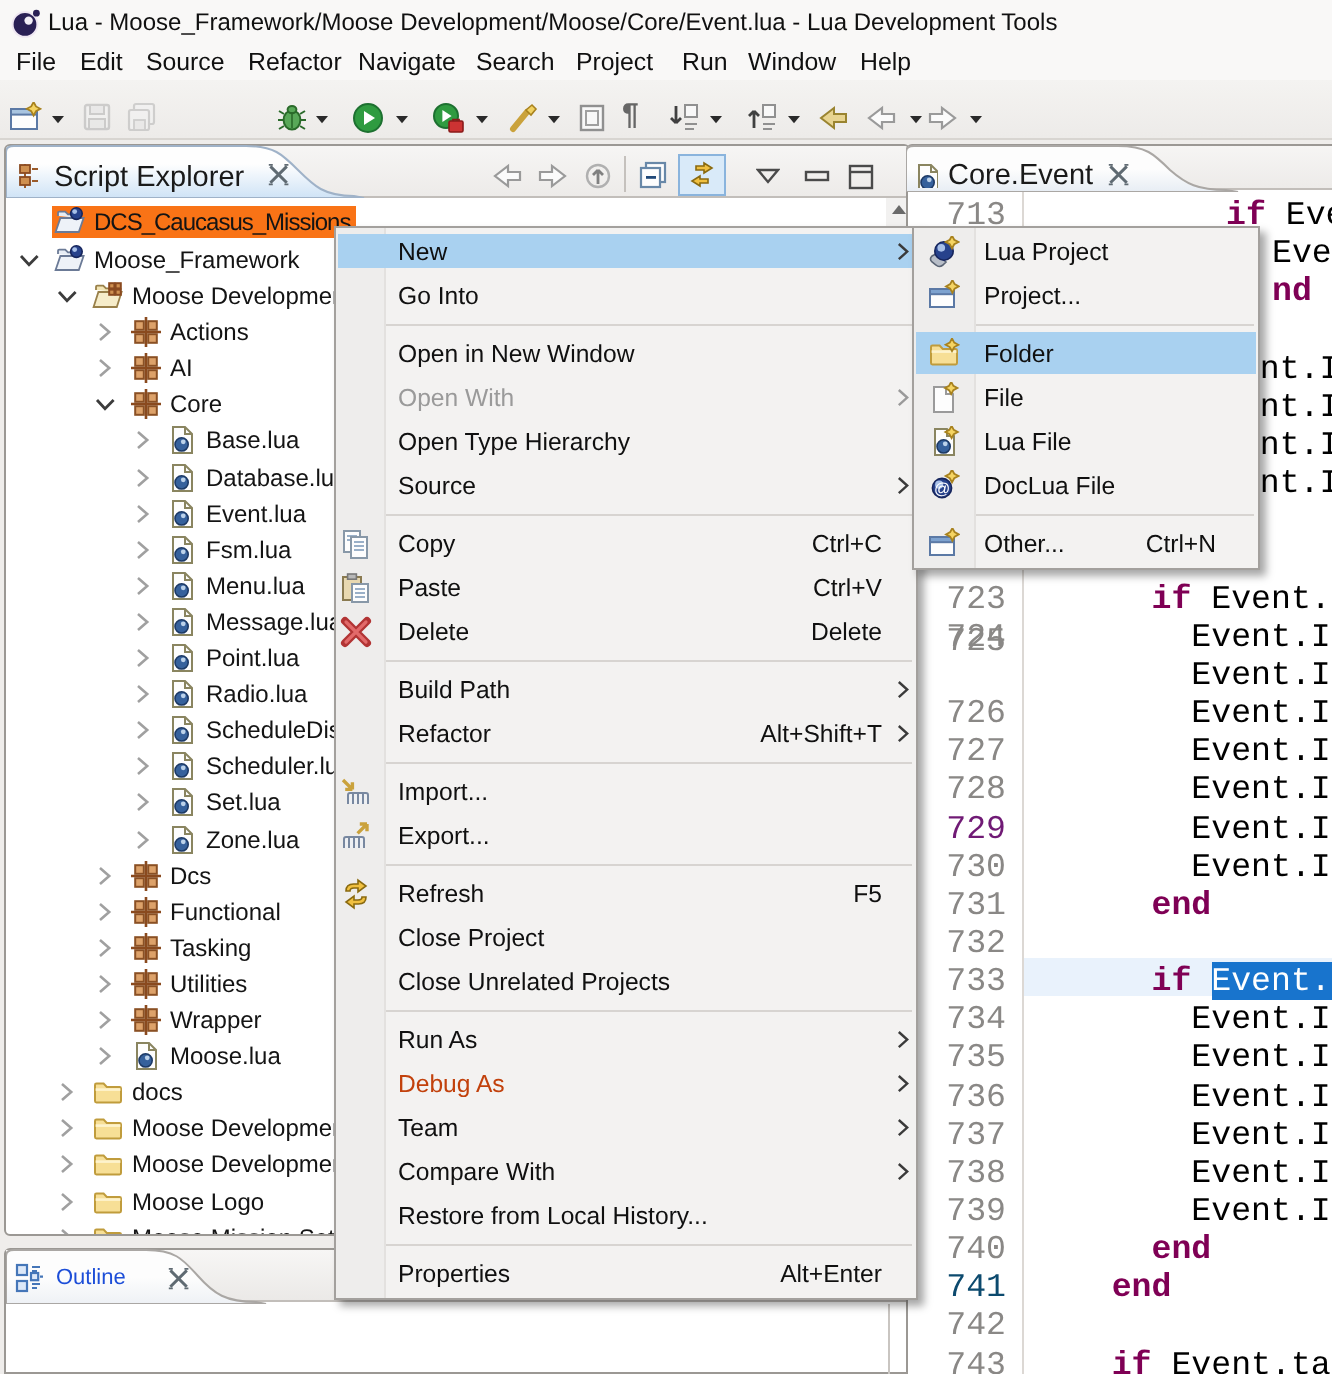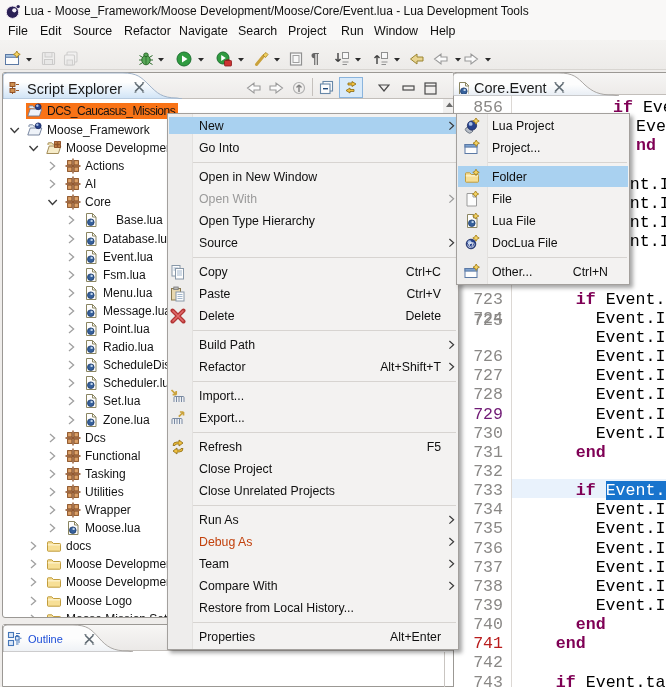--- a/index.html
+++ b/index.html
@@ -256,21 +256,21 @@
           <rect x="9.1" y="2.6" width="4.3" height="4.3"></rect>
           <rect x="2.6" y="9.1" width="4.3" height="4.3"></rect>
           <rect x="9.1" y="9.1" width="4.3" height="4.3"></rect>
         </g>
       </svg>
       <span style="">Core</span>
     </div>
 <svg style="position:absolute;left:63px;top:115.4px;" width="10" height="12" viewBox="0 0 10 12">
       <path d="M3 2 L7.6 6 L3 10" fill="none" stroke="#a0a0a0" stroke-width="1.3"></path>
     </svg>
-<div class="trow" style="left:79px;top:112.4px;padding:0 3px 0 1px;gap:13px;">
+<div class="trow" style="left:79px;top:112.4px;padding:0 3px 0 1px;">
       <svg width="16" height="16" viewBox="0 0 16 16" style="margin-right:4px;flex:none">
         <path d="M3.5 1.5 H9.5 L13 5 V14.5 H3.5 Z" fill="#fdfdfd" stroke="#8a8560" stroke-width="1"></path>
         <path d="M9.5 1.5 V5 H13" fill="none" stroke="#8a8560" stroke-width="1"></path>
         <circle cx="7.8" cy="10.2" r="3.3" fill="#36619c" stroke="#1d3a66" stroke-width="0.8"></circle>
         <circle cx="8.625" cy="8.879999999999999" r="1.188" fill="#bcd2ea"></circle>
       </svg>
       <span style="">Base.lua</span>
     </div>
 <svg style="position:absolute;left:63px;top:133.5px;" width="10" height="12" viewBox="0 0 10 12">
       <path d="M3 2 L7.6 6 L3 10" fill="none" stroke="#a0a0a0" stroke-width="1.3"></path>
@@ -585,21 +585,21 @@
     <circle cx="8.625" cy="8.879999999999999" r="1.188" fill="#bcd2ea"></circle>
   </svg>
 <div class="abs" style="left:474px;top:80px;font-size:14.5px;color:#1a1a1a;">Core.Event</div>
 <svg style="position:absolute;left:554px;top:82px;" width="11" height="11" viewBox="0 0 11 11">
     <path d="M1.2 1.2 L9.4 9.4 M9.4 1.2 L1.2 9.4" stroke="#5f6a72" stroke-width="1.5"></path>
     <path d="M0.4 0.4 L2.4 0.4 M8.2 0.4 L10.2 0.4 M0.4 10.2 L2.4 10.2 M8.2 10.2 L10.2 10.2" stroke="#5f6a72" stroke-width="0.9"></path>
   </svg>
 <div class="abs" style="left:454px;top:96px;width:212px;height:591px;background:#fff;"></div>
 <div class="abs" style="left:511px;top:96px;width:1px;height:591px;background:#dcd8d4;"></div>
 <div class="abs" style="left:512px;top:478.8px;width:154px;height:19.15px;background:#e9f2fc;"></div>
-<div class="abs mono" style="left:459px;top:98.1px;width:44px;height:19.15px;line-height:19.15px;color:#8a8886;text-align:right;">856</div>
+<div class="abs mono" style="left:459px;top:98.1px;width:44px;height:19.15px;line-height:19.15px;color:#8a8886;text-align:right;">713</div>
 <div class="abs mono" style="left:459px;top:117.2px;width:44px;height:19.15px;line-height:19.15px;color:#8a8886;text-align:right;">714</div>
 <div class="abs mono" style="left:459px;top:136.4px;width:44px;height:19.15px;line-height:19.15px;color:#8a8886;text-align:right;">715</div>
 <div class="abs mono" style="left:459px;top:155.6px;width:44px;height:19.15px;line-height:19.15px;color:#8a8886;text-align:right;">716</div>
 <div class="abs mono" style="left:459px;top:174.7px;width:44px;height:19.15px;line-height:19.15px;color:#8a8886;text-align:right;">717</div>
 <div class="abs mono" style="left:459px;top:193.9px;width:44px;height:19.15px;line-height:19.15px;color:#8a8886;text-align:right;">718</div>
 <div class="abs mono" style="left:459px;top:213.0px;width:44px;height:19.15px;line-height:19.15px;color:#8a8886;text-align:right;">719</div>
 <div class="abs mono" style="left:459px;top:232.1px;width:44px;height:19.15px;line-height:19.15px;color:#8a8886;text-align:right;">720</div>
 <div class="abs mono" style="left:459px;top:251.3px;width:44px;height:19.15px;line-height:19.15px;color:#8a8886;text-align:right;">721</div>
 <div class="abs mono" style="left:459px;top:270.4px;width:44px;height:19.15px;line-height:19.15px;color:#8a8886;text-align:right;">722</div>
 <div class="abs mono" style="left:459px;top:289.6px;width:44px;height:19.15px;line-height:19.15px;color:#8a8886;text-align:right;">723</div>
@@ -613,21 +613,21 @@
 <div class="abs mono" style="left:459px;top:442.8px;width:44px;height:19.15px;line-height:19.15px;color:#8a8886;text-align:right;">731</div>
 <div class="abs mono" style="left:459px;top:461.9px;width:44px;height:19.15px;line-height:19.15px;color:#8a8886;text-align:right;">732</div>
 <div class="abs mono" style="left:459px;top:481.1px;width:44px;height:19.15px;line-height:19.15px;color:#8a8886;text-align:right;">733</div>
 <div class="abs mono" style="left:459px;top:500.2px;width:44px;height:19.15px;line-height:19.15px;color:#8a8886;text-align:right;">734</div>
 <div class="abs mono" style="left:459px;top:519.4px;width:44px;height:19.15px;line-height:19.15px;color:#8a8886;text-align:right;">735</div>
 <div class="abs mono" style="left:459px;top:538.5px;width:44px;height:19.15px;line-height:19.15px;color:#8a8886;text-align:right;">736</div>
 <div class="abs mono" style="left:459px;top:557.7px;width:44px;height:19.15px;line-height:19.15px;color:#8a8886;text-align:right;">737</div>
 <div class="abs mono" style="left:459px;top:576.8px;width:44px;height:19.15px;line-height:19.15px;color:#8a8886;text-align:right;">738</div>
 <div class="abs mono" style="left:459px;top:596.0px;width:44px;height:19.15px;line-height:19.15px;color:#8a8886;text-align:right;">739</div>
 <div class="abs mono" style="left:459px;top:615.1px;width:44px;height:19.15px;line-height:19.15px;color:#8a8886;text-align:right;">740</div>
-<div class="abs mono" style="left:459px;top:634.3px;width:44px;height:19.15px;line-height:19.15px;color:#b91c1c;text-align:right;">741</div>
+<div class="abs mono" style="left:459px;top:634.3px;width:44px;height:19.15px;line-height:19.15px;color:#0c4a6e;text-align:right;">741</div>
 <div class="abs mono" style="left:459px;top:653.4px;width:44px;height:19.15px;line-height:19.15px;color:#8a8886;text-align:right;">742</div>
 <div class="abs mono" style="left:459px;top:672.6px;width:44px;height:19.15px;line-height:19.15px;color:#8a8886;text-align:right;">743</div>
 <div class="abs mono" style="left:613px;top:98.1px;height:19.15px;line-height:19.15px;color:#000;"><span class="kw">if</span> Event.IniD</div>
 <div class="abs mono" style="left:636px;top:117.2px;height:19.15px;line-height:19.15px;color:#000;">Event.In</div>
 <div class="abs mono" style="left:636px;top:136.4px;height:19.15px;line-height:19.15px;color:#000;"><span class="kw">nd</span></div>
 <div class="abs mono" style="left:600px;top:174.7px;height:19.15px;line-height:19.15px;color:#000;">Event.Init</div>
 <div class="abs mono" style="left:600px;top:193.9px;height:19.15px;line-height:19.15px;color:#000;">Event.Init</div>
 <div class="abs mono" style="left:600px;top:213.0px;height:19.15px;line-height:19.15px;color:#000;">Event.Init</div>
 <div class="abs mono" style="left:600px;top:232.1px;height:19.15px;line-height:19.15px;color:#000;">Event.Init</div>
 <div class="abs mono" style="left:516px;top:289.6px;height:19.15px;line-height:19.15px;color:#000;">      <span class="kw">if</span> Event.In</div>

